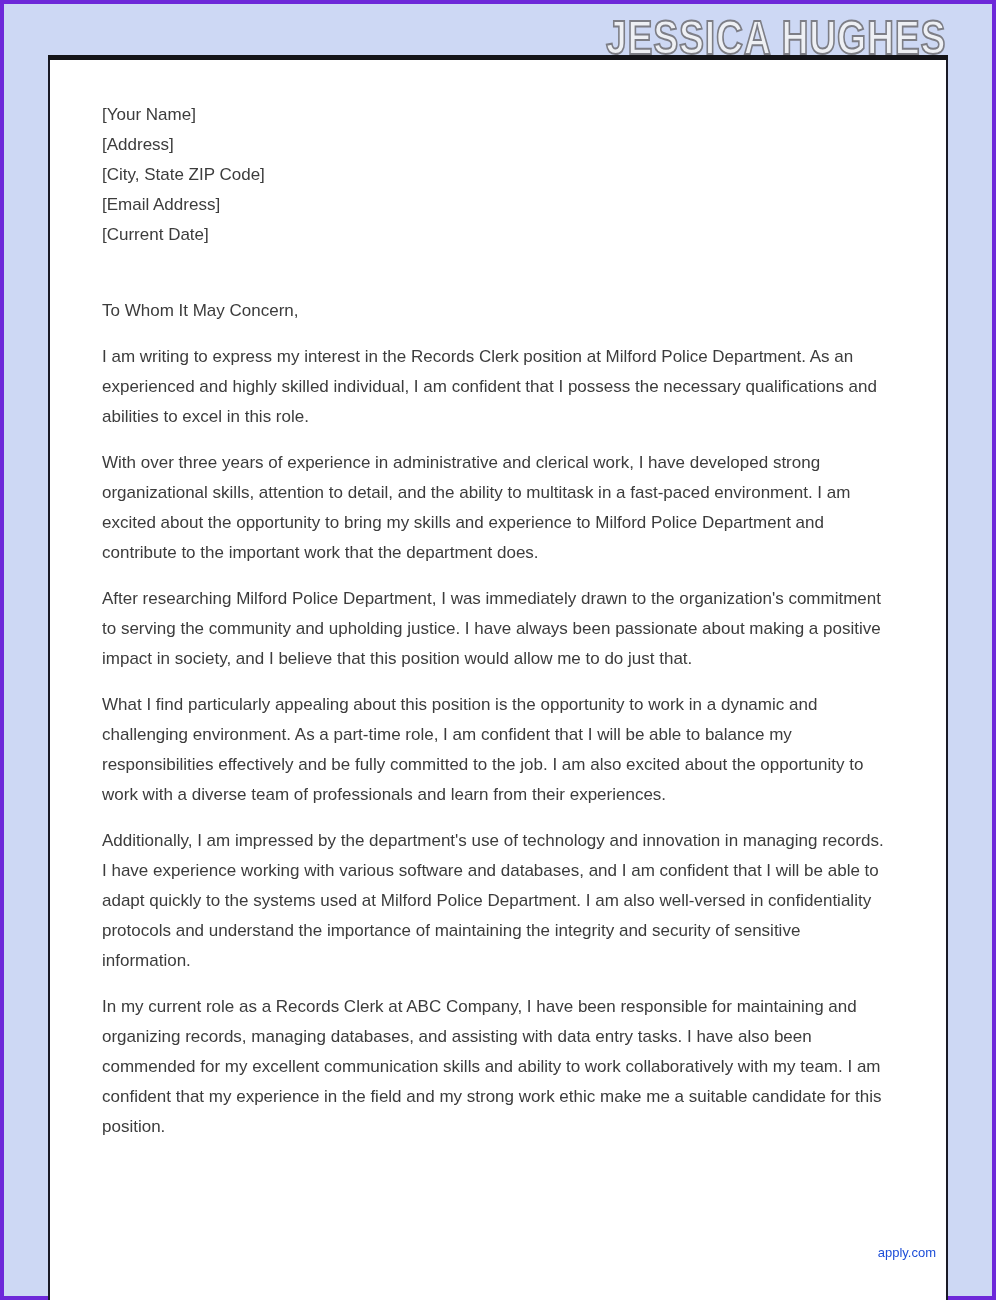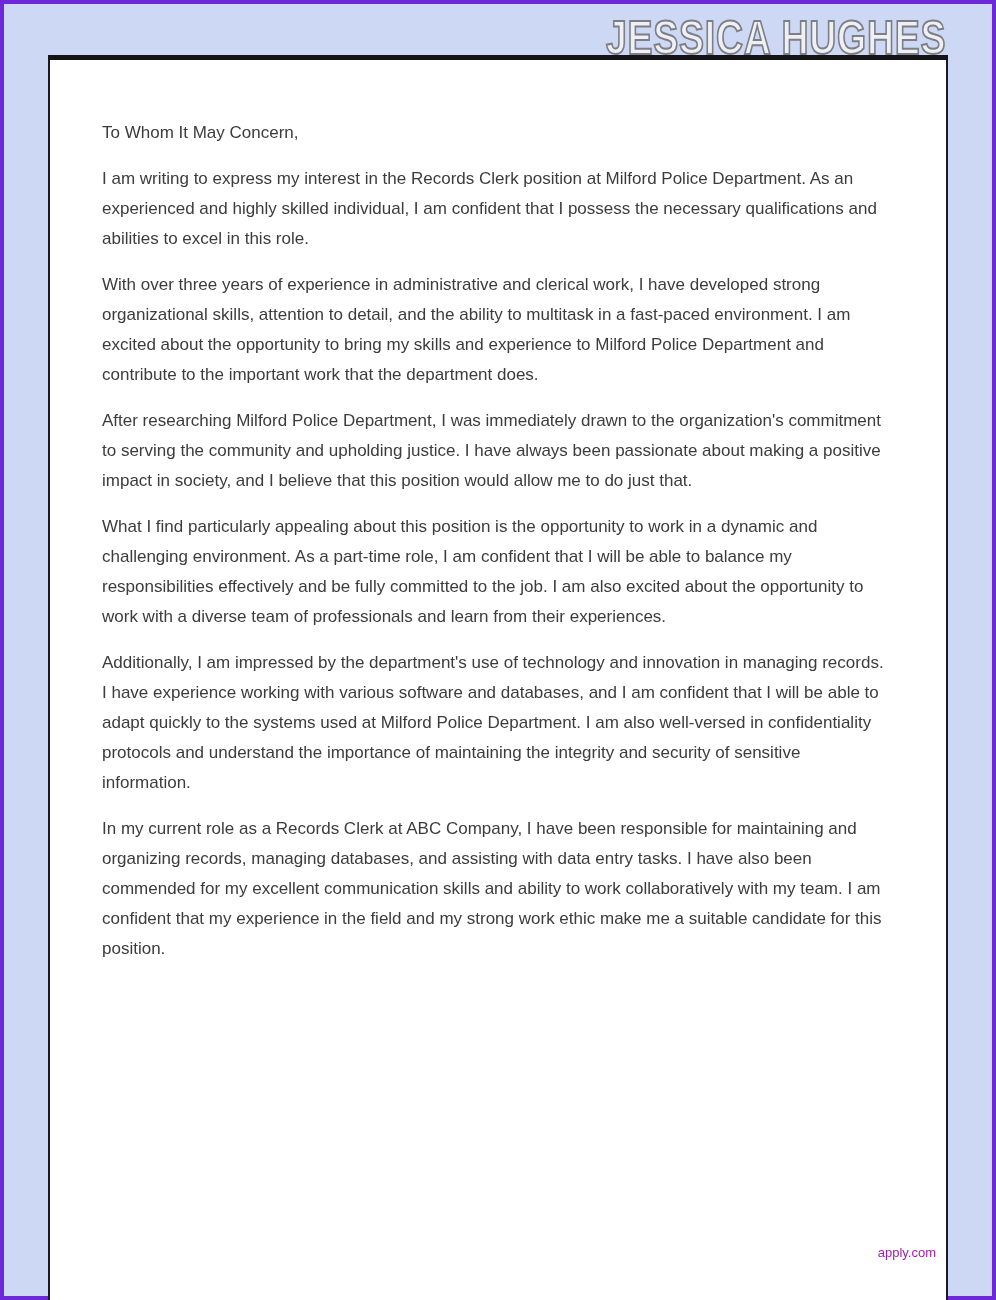--- a/index.html
+++ b/index.html
@@ -46,41 +46,48 @@
     height: 1244px;
     background: #ffffff;
     border: 2px solid #1a1a26;
     border-top: none;
     padding: 40px 56px 0 52px;
     color: #3c3c3c;
     font-size: 17px;
     line-height: 30px;
   }
   .para { margin-top: 16px; }
-  .salutation { margin-top: 18px; }
+  .salutation { margin-top: 46px; }
   .watermark {
     position: absolute;
     top: 1186px;
     right: 10px;
     font-size: 13px;
-    color: #a21caf;
+    color: #1d4ed8;
     line-height: 14px;
   }
 </style>
 </head>
 <body>
 
 <div class="frame">
 
   <div class="candidate-name">JESSICA HUGHES</div>
 
   <div class="header-rule"></div>
 
   <div class="paper">
 
+    <div class="address-block">
+      <div class="addr-line">[Your Name]</div>
+      <div class="addr-line">[Address]</div>
+      <div class="addr-line">[City, State ZIP Code]</div>
+      <div class="addr-line">[Email Address]</div>
+      <div class="addr-line">[Current Date]</div>
+    </div>
 
     <div class="salutation">To Whom It May Concern,</div>
 
     <div class="para">I am writing to express my interest in the Records Clerk position at Milford Police Department. As an experienced and highly skilled individual, I am confident that I possess the necessary qualifications and abilities to excel in this role.</div>
     <div class="para">With over three years of experience in administrative and clerical work, I have developed strong organizational skills, attention to detail, and the ability to multitask in a fast-paced environment. I am excited about the opportunity to bring my skills and experience to Milford Police Department and contribute to the important work that the department does.</div>
     <div class="para">After researching Milford Police Department, I was immediately drawn to the organization's commitment to serving the community and upholding justice. I have always been passionate about making a positive impact in society, and I believe that this position would allow me to do just that.</div>
     <div class="para">What I find particularly appealing about this position is the opportunity to work in a dynamic and challenging environment. As a part-time role, I am confident that I will be able to balance my responsibilities effectively and be fully committed to the job. I am also excited about the opportunity to work with a diverse team of professionals and learn from their experiences.</div>
     <div class="para">Additionally, I am impressed by the department's use of technology and innovation in managing records. I have experience working with various software and databases, and I am confident that I will be able to adapt quickly to the systems used at Milford Police Department. I am also well-versed in confidentiality protocols and understand the importance of maintaining the integrity and security of sensitive information.</div>
     <div class="para">In my current role as a Records Clerk at ABC Company, I have been responsible for maintaining and organizing records, managing databases, and assisting with data entry tasks. I have also been commended for my excellent communication skills and ability to work collaboratively with my team. I am confident that my experience in the field and my strong work ethic make me a suitable candidate for this position.</div>
 

